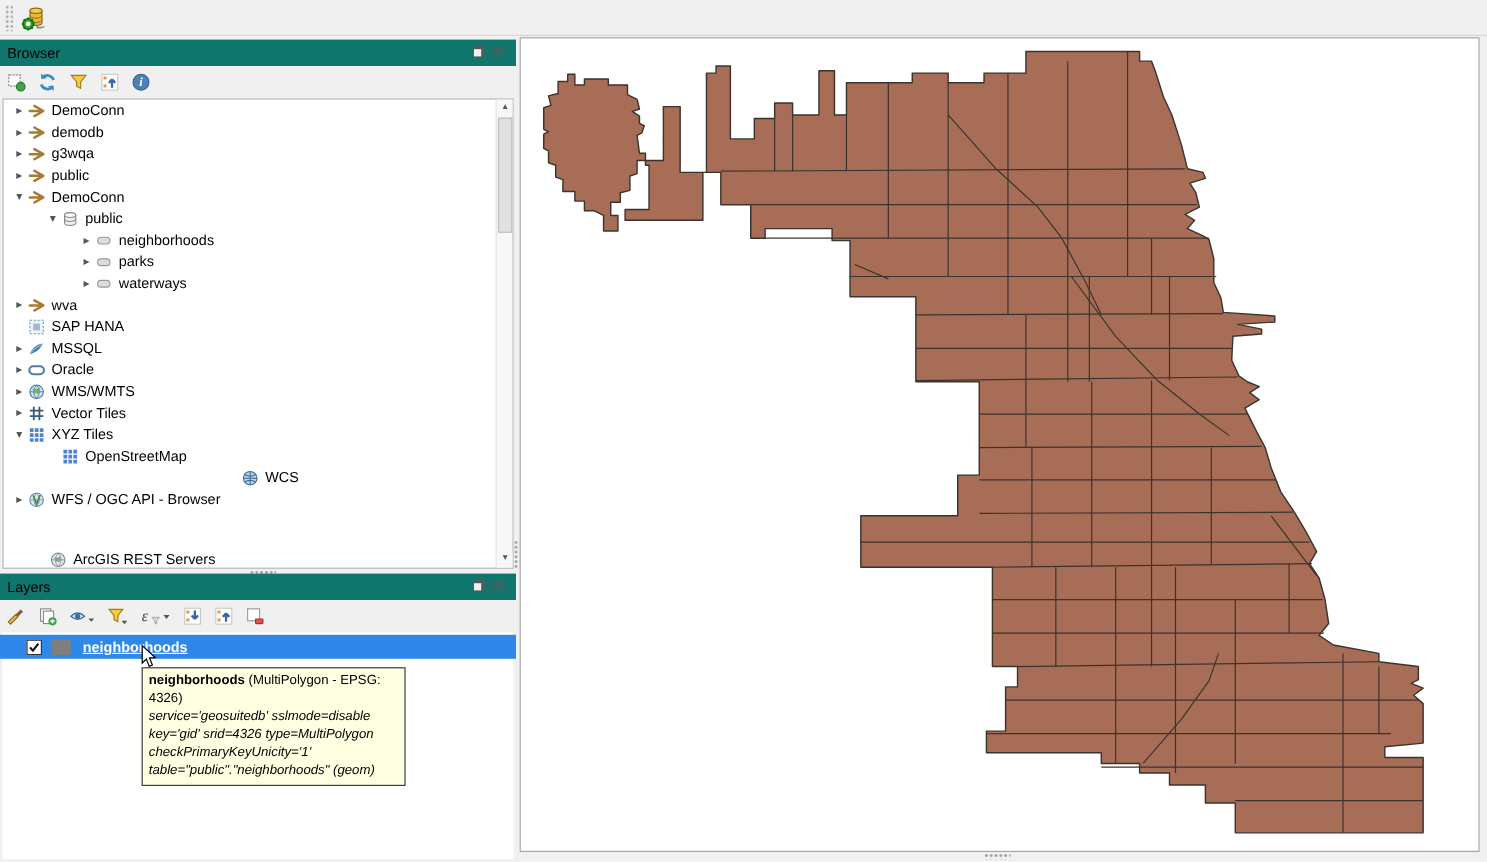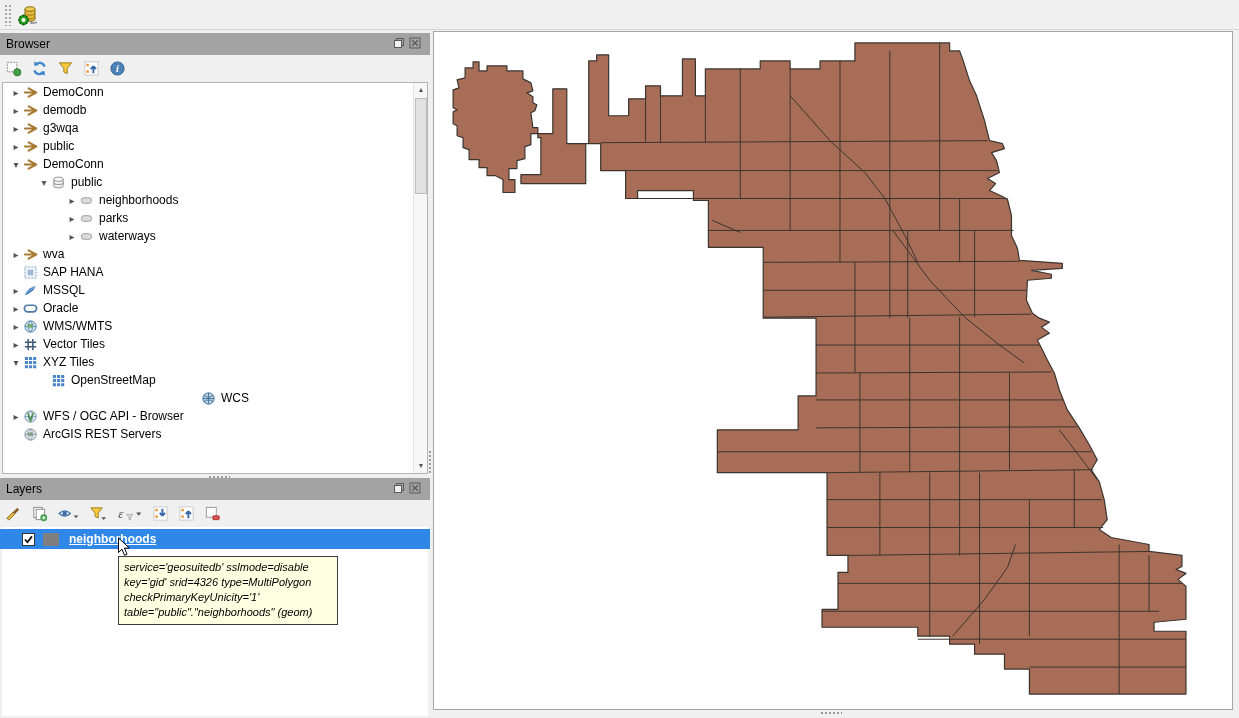--- a/index.html
+++ b/index.html
@@ -9,21 +9,21 @@
   
   #app-toolbar { position:absolute; left:0; top:0; width:1239px; height:30px;
     background:#f0f0f0; border-bottom:1px solid #d7d7d7; }
   .grip-v { position:absolute; left:4px; top:4px; width:7px; height:22px;
     background-image:radial-gradient(#a8a8a8 1px, transparent 1.2px);
     background-size:4px 4px; }
   .tb-btn { position:absolute; width:26px; height:26px; top:2px; display:flex;
     align-items:center; justify-content:center; }
   
   .dock-title { position:absolute; left:0; width:430px; height:22px;
-    padding:4px 0 0 6px; background:#a3a3a3; }
+    padding:4px 0 0 6px; background:#0f766e; }
   .dock-btns { position:absolute; right:8px; top:3px; display:flex; gap:2px; }
   .dock-btn { width:14px; height:14px; display:flex; align-items:center;
     justify-content:center; }
   .panel-tools { position:absolute; left:0; width:430px; height:26px;
     display:flex; align-items:center; padding-left:5px; gap:9px; }
   .tool-btn { height:20px; display:flex; align-items:center; justify-content:center; }
   
   #browser-tree-box { position:absolute; left:2px; top:82px; width:426px; height:392px;
     background:#fff; border:1px solid #b4b4b4; overflow:hidden; }
   .tree-row { height:18px; display:flex; align-items:center; white-space:nowrap; }
@@ -313,21 +313,21 @@
         <span class="tree-exp">▸</span>
         <span class="tree-ico">
           <svg width="15" height="15" viewBox="0 0 16 16">
             <circle cx="8" cy="8" r="6" fill="#dde9f3" stroke="#6b8dab"></circle>
             <path d="M2 8 h12 M8 2 a8.5 8.5 0 0 1 0 12 M8 2 a8.5 8.5 0 0 0 0 12" fill="none" stroke="#6b8dab" stroke-width="0.7"></path>
             <path d="M5 4 L8 12 L11 4" fill="none" stroke="#4c8a3f" stroke-width="1.6"></path>
           </svg>
         </span>
         <span class="tree-lbl">WFS / OGC API - Browser</span>
       </div>
-      <div class="tree-row" style="padding-left: 6px;">
+      <div class="tree-row" style="padding-left: 24px; margin-top: 32px;">
         <span class="tree-exp"></span>
         <span class="tree-ico">
           <svg width="15" height="15" viewBox="0 0 16 16">
             <circle cx="8" cy="8" r="6" fill="#e2e8ee" stroke="#7a8a98"></circle>
             <path d="M2 8 h12 M8 2 a8.5 8.5 0 0 1 0 12 M8 2 a8.5 8.5 0 0 0 0 12" fill="none" stroke="#7a8a98" stroke-width="0.7"></path>
             <path d="M4 6 q2 2 1 3.5 q2.5 -0.5 3.5 1 q0.5 -2 2.5 -2 q-1.5 -2 -1 -3.5 q-3 1.5 -6 1" fill="#8aa08a"></path>
           </svg>
         </span>
         <span class="tree-lbl">ArcGIS REST Servers</span>
       </div>
@@ -423,20 +423,21 @@
   <span class="chk">
     <svg width="11" height="11" viewBox="0 0 11 11">
         <path d="M2 5.5 L4.4 8.2 L9 2.4" fill="none" stroke="#111" stroke-width="1.8"></path>
       </svg>
   </span>
   <span class="swatch" style="background: rgb(127, 127, 127);"></span>
   <span class="lname">neighborhoods</span>
 </div>
 
 <div id="layer-tooltip">
+  <div><b>neighborhoods</b><span> (MultiPolygon - EPSG:</span><br><span>4326)</span></div>
   <div class="it">service='geosuitedb' sslmode=disable</div>
   <div class="it">key='gid' srid=4326 type=MultiPolygon</div>
   <div class="it">checkPrimaryKeyUnicity='1'</div>
   <div class="it">table="public"."neighborhoods" (geom)</div>
 </div>
 
 <div id="fake-cursor">
   <svg width="14" height="21" viewBox="0 0 14 21">
     <path d="M1.5 1 L1.5 15.5 L5 12.2 L7.4 18.3 L10 17.2 L7.5 11.2 L12.3 10.9 Z" fill="#fff" stroke="#000" stroke-width="1"></path>
   </svg>

